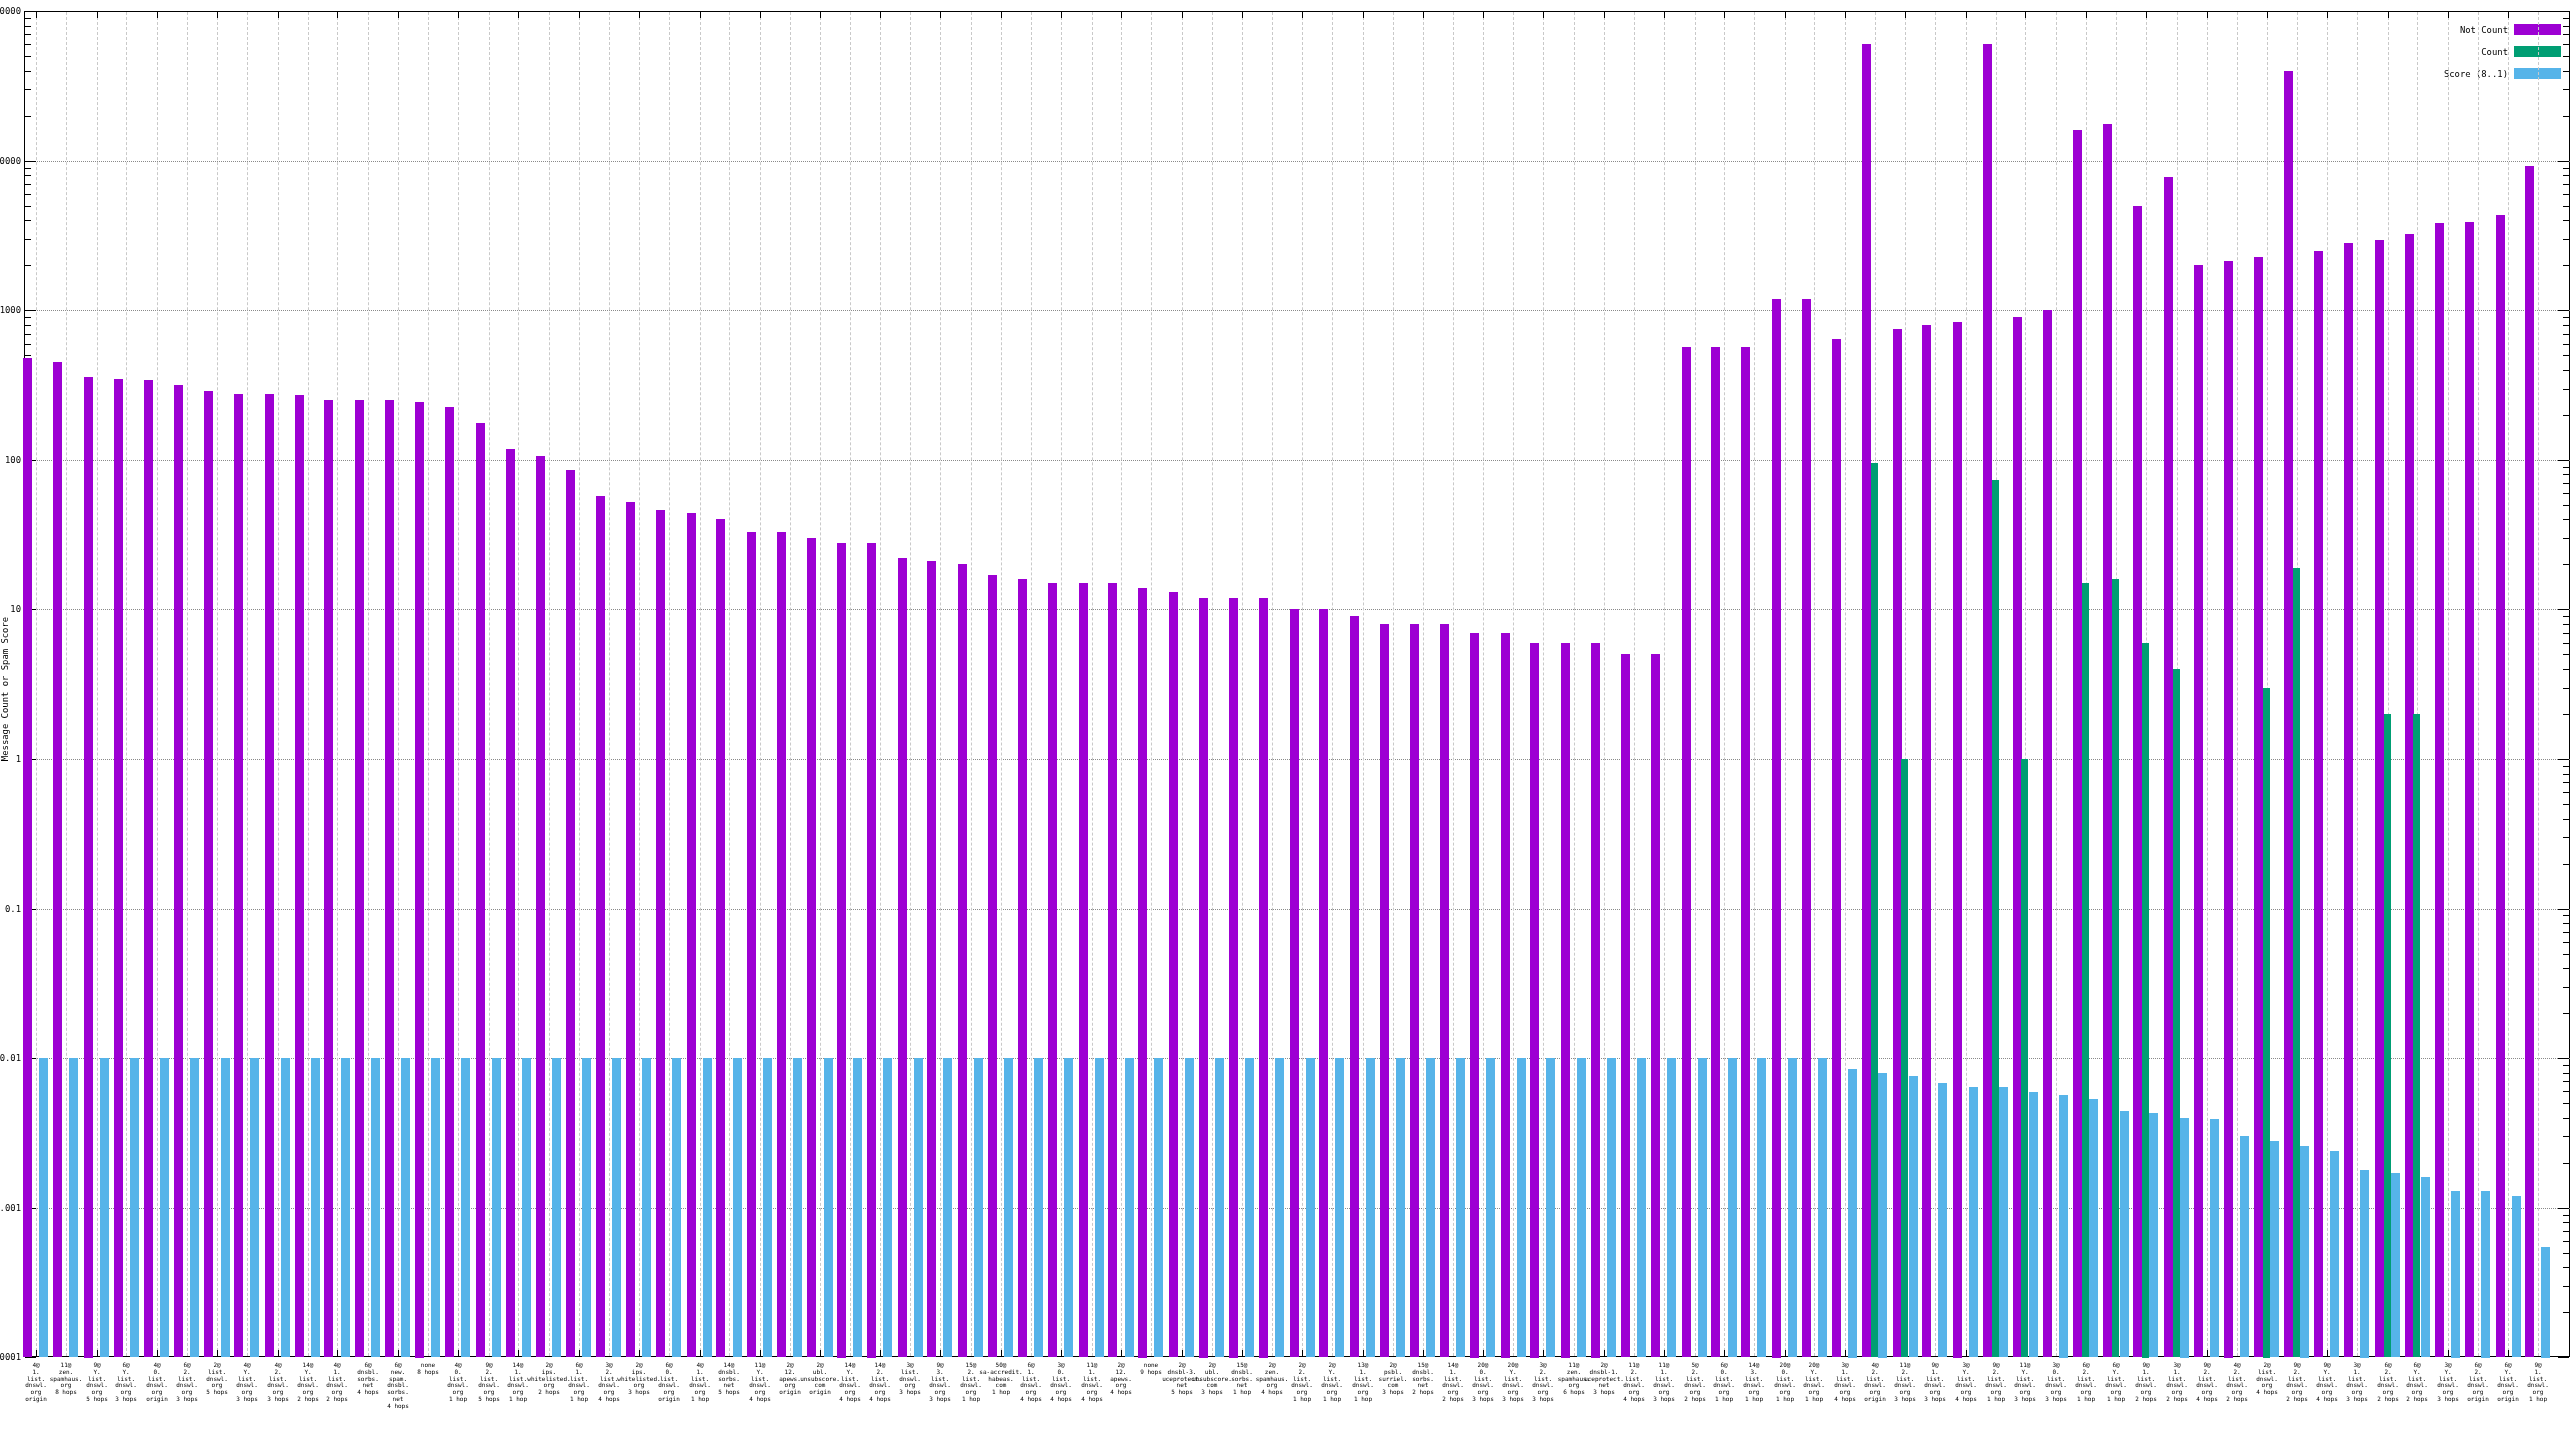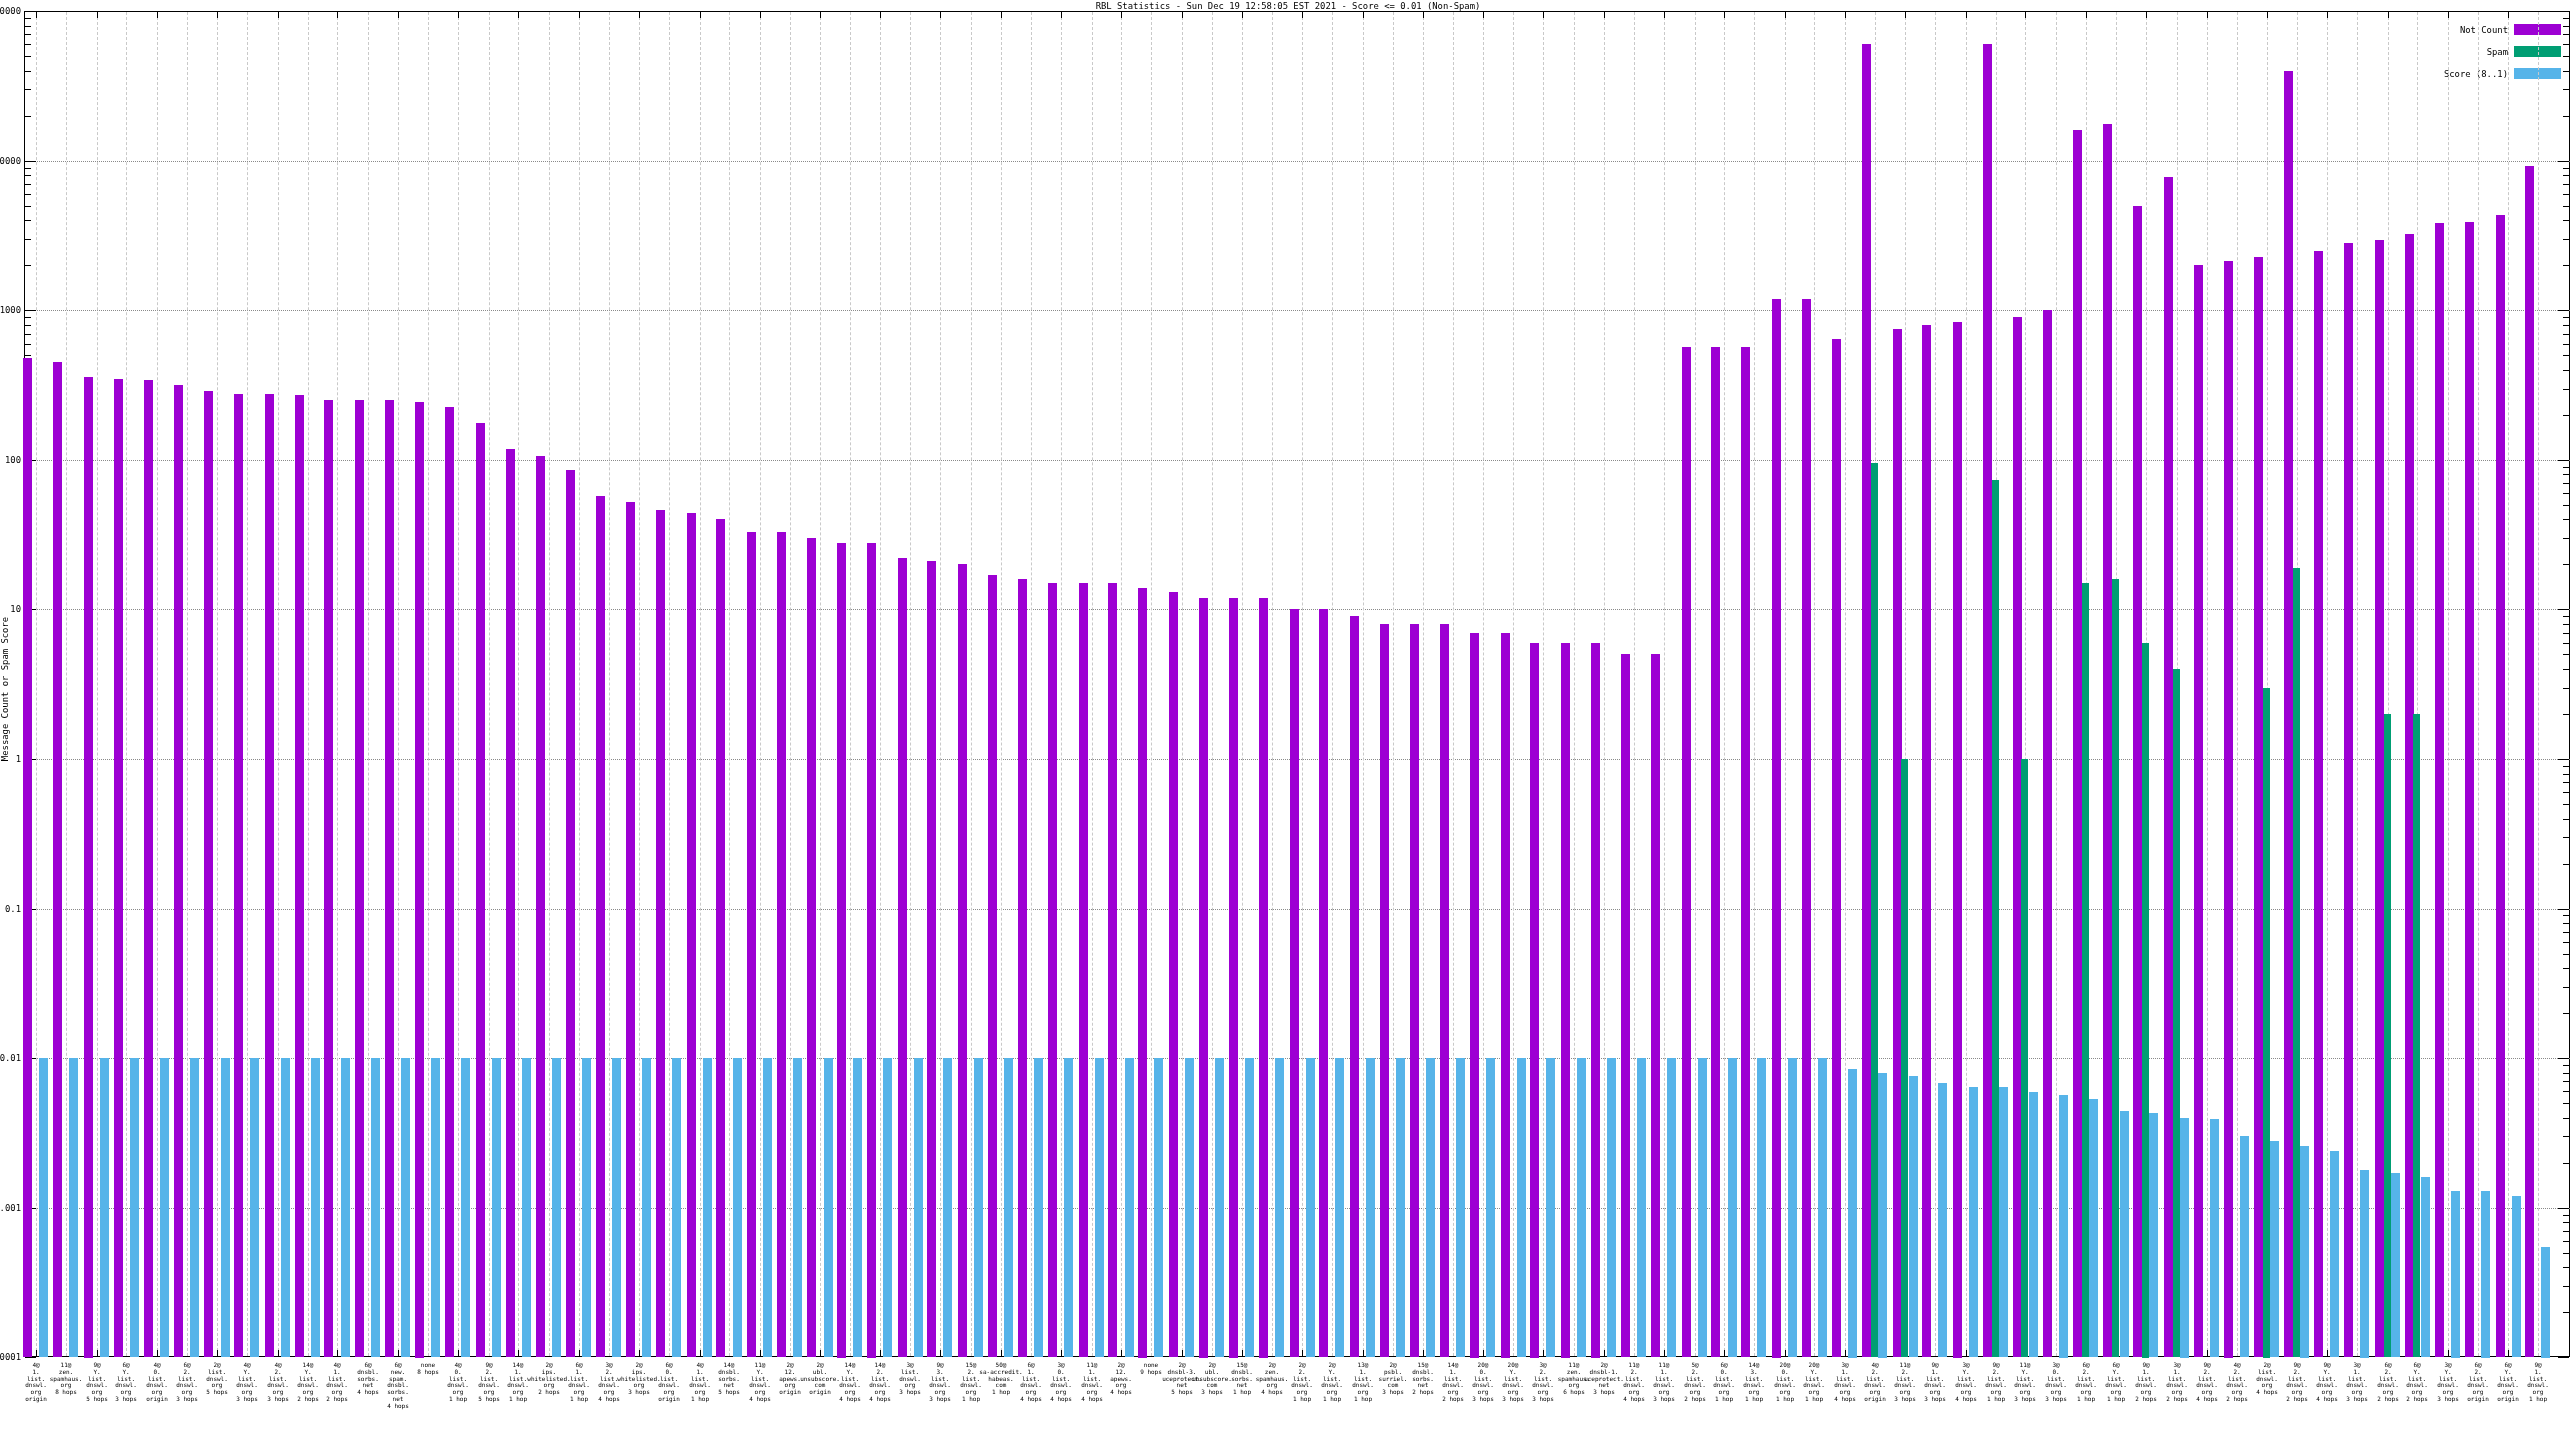--- a/index.html
+++ b/index.html
@@ -18,31 +18,30 @@
   .xlab{position:absolute;transform:translateX(-50%);text-align:center;
         font-size:6px;line-height:6.8px;white-space:pre;}
   .legend-row{position:absolute;height:11.3px;display:flex;align-items:center;}
   .legend-label{font-size:8.9px;margin-right:6.4px;width:161px;text-align:right;}
   .legend-swatch{width:47px;height:10.5px;display:inline-block;}
 </style>
 </head>
 <body>
 
 <div id="stage">
-  <div class="title">RBL Statistics - Sun Dec 19 12:58:05 EST 2021 - Score &lt;= 0.01 (Non-Spam)</div>
   <div class="ylab">Message Count or Spam Score</div>
   <div id="plot"></div>
   <div id="decor"></div>
   <div id="legend">
       <div class="legend-row" style="left: 2347px; top: 24px;">
         <span class="legend-label">Not Count</span>
         <span class="legend-swatch" style="background: rgb(157, 0, 211);"></span>
       </div>
       <div class="legend-row" style="left: 2347px; top: 46px;">
-        <span class="legend-label">Spam</span>
+        <span class="legend-label">Count</span>
         <span class="legend-swatch" style="background: rgb(0, 158, 115);"></span>
       </div>
       <div class="legend-row" style="left: 2347px; top: 68px;">
         <span class="legend-label">Score (8..1)</span>
         <span class="legend-swatch" style="background: rgb(86, 180, 233);"></span>
       </div>
     </div>
 <div class="ytick" style="top: 7.2px;">100000</div>
     <div class="tick" style="left: 25px; top: 11.3px; width: 11.3px; height: 0.8px;"></div>
     <div class="tick" style="left: 2558px; top: 11.3px; width: 11.3px; height: 0.8px;"></div>

